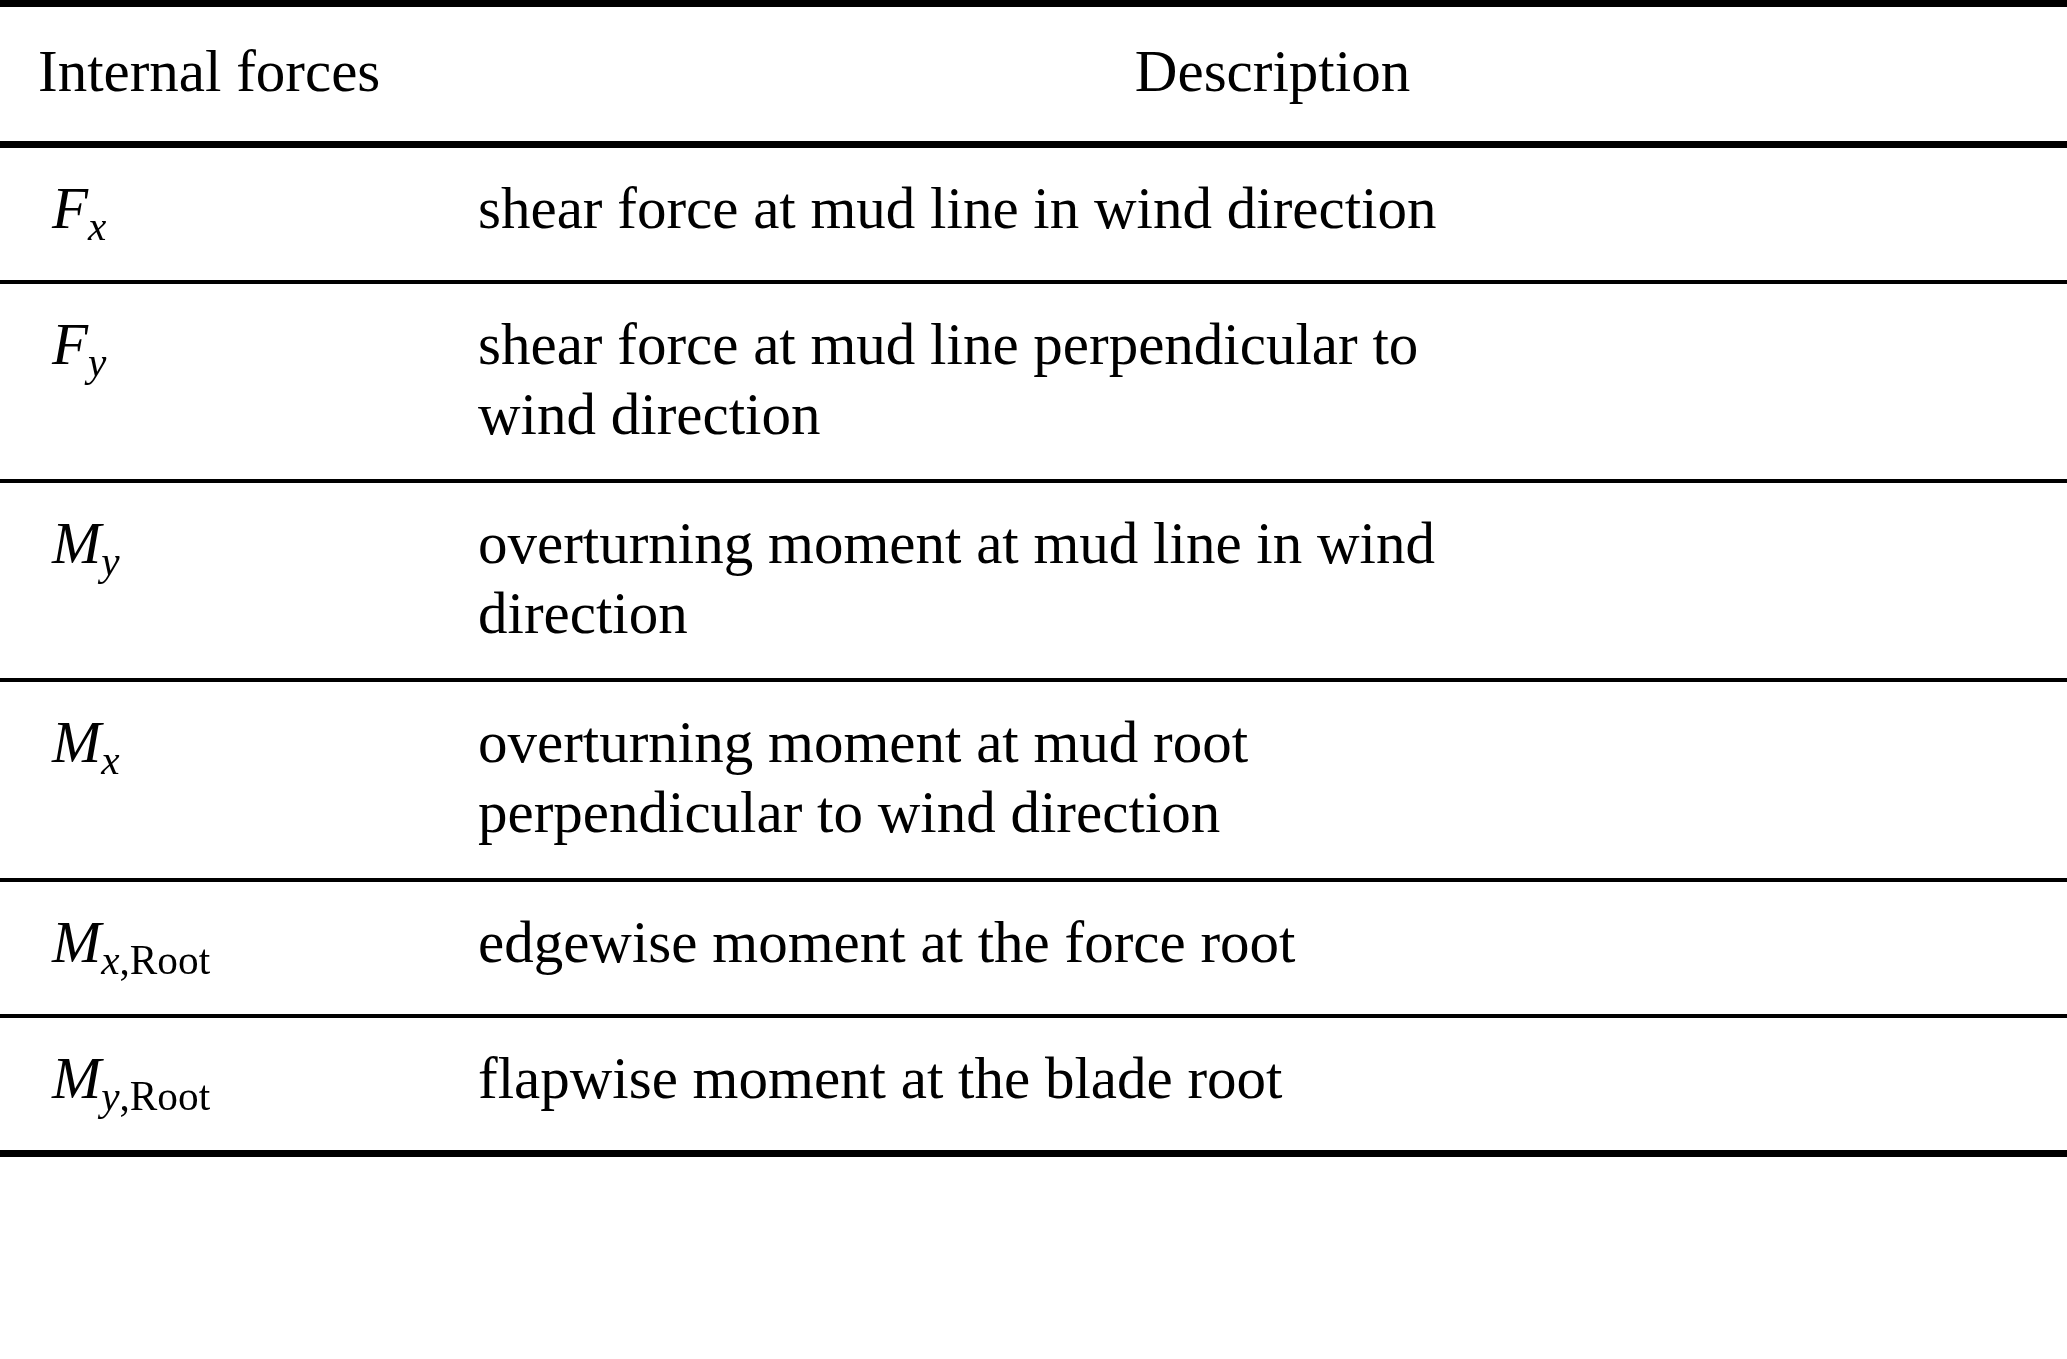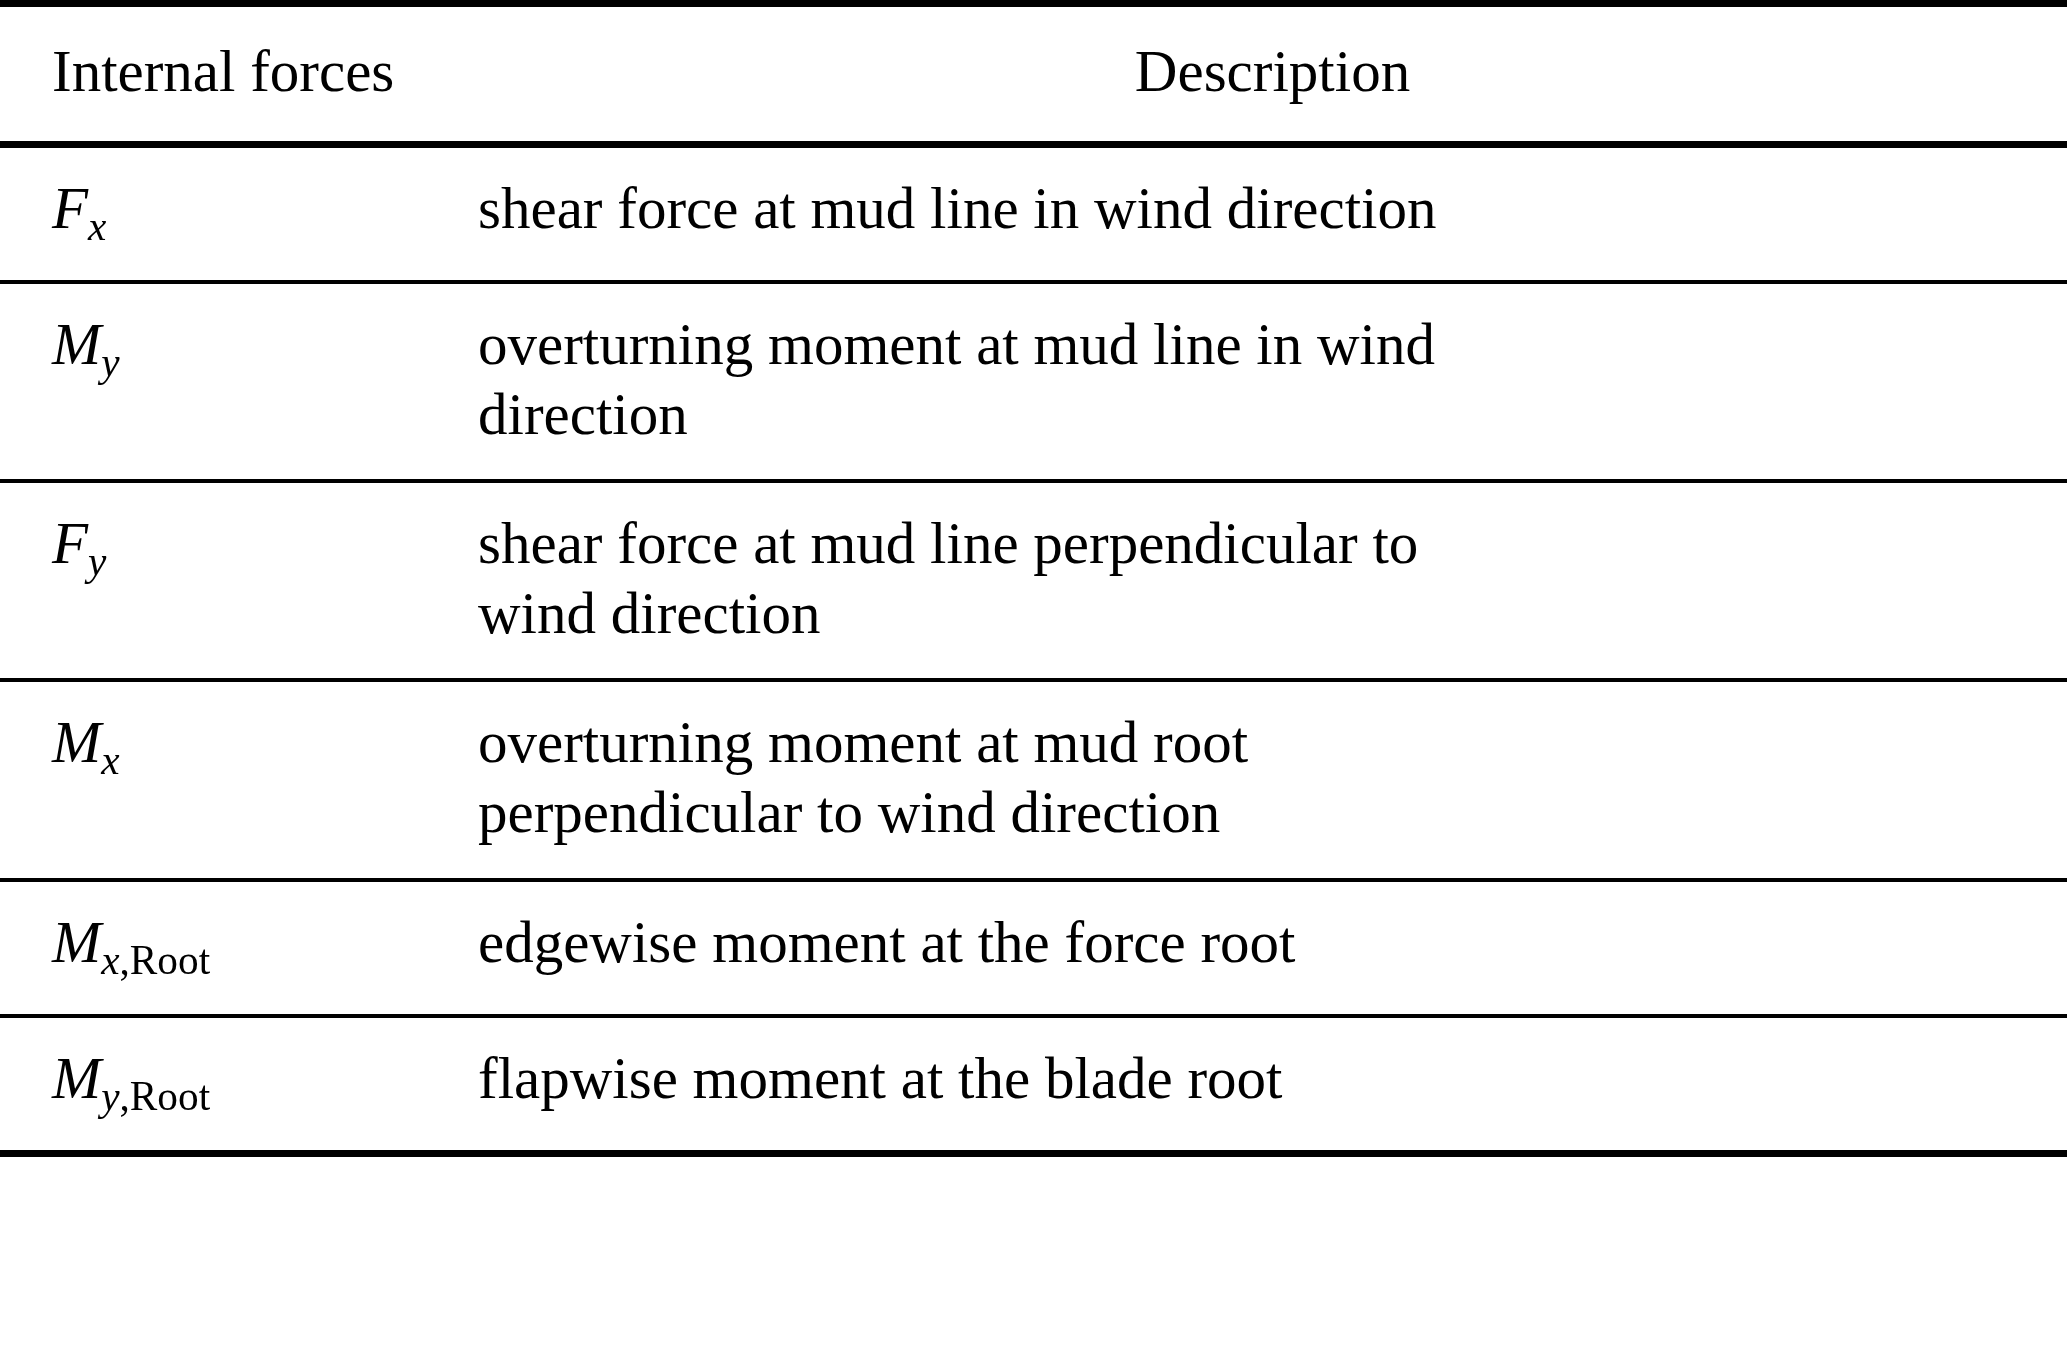--- a/index.html
+++ b/index.html
@@ -38,21 +38,21 @@
   
   tr.top-rule-row > * { border-top: 7px solid #000; }
 
   thead th {
     text-align: left;
     font-weight: normal;
     padding: 30px 0 34px 0;
     vertical-align: top;
     border-bottom: 7px solid #000;
   }
-  thead th.th-symbol { padding-left: 52px; }
+  thead th.th-symbol { padding-left: 38px; }
   thead th.th-desc   { padding-left: 8px; text-align: center; }
 
   tbody td {
     text-align: left;
     vertical-align: top;
     padding: 26px 0 30px 0;
     border-top: 4px solid #000;
   }
   tbody tr:first-child td { border-top: none; }
   tbody td.td-symbol { padding-left: 52px; white-space: nowrap; }
@@ -95,31 +95,31 @@
       </tr>
     </thead>
     <tbody>
         <tr>
           <td class="td-symbol"><span class="math"><span class="var">F</span><span class="sub"><span class="it">x</span></span></span></td>
           <td class="td-desc">
             <span class="desc-line">shear force at mud line in wind direction</span>
           </td>
         </tr>
         <tr>
+          <td class="td-symbol"><span class="math"><span class="var">F</span><span class="sub"><span class="it">y</span></span></span></td>
+          <td class="td-desc">
+            <span class="desc-line">shear force at mud line perpendicular to</span>
+            <span class="desc-line">wind direction</span>
+          </td>
+        </tr>
+        <tr>
           <td class="td-symbol"><span class="math"><span class="var">M</span><span class="sub"><span class="it">y</span></span></span></td>
           <td class="td-desc">
             <span class="desc-line">overturning moment at mud line in wind</span>
             <span class="desc-line">direction</span>
-          </td>
-        </tr>
-        <tr>
-          <td class="td-symbol"><span class="math"><span class="var">F</span><span class="sub"><span class="it">y</span></span></span></td>
-          <td class="td-desc">
-            <span class="desc-line">shear force at mud line perpendicular to</span>
-            <span class="desc-line">wind direction</span>
           </td>
         </tr>
         <tr>
           <td class="td-symbol"><span class="math"><span class="var">M</span><span class="sub"><span class="it">x</span></span></span></td>
           <td class="td-desc">
             <span class="desc-line">overturning moment at mud root</span>
             <span class="desc-line">perpendicular to wind direction</span>
           </td>
         </tr>
         <tr>

